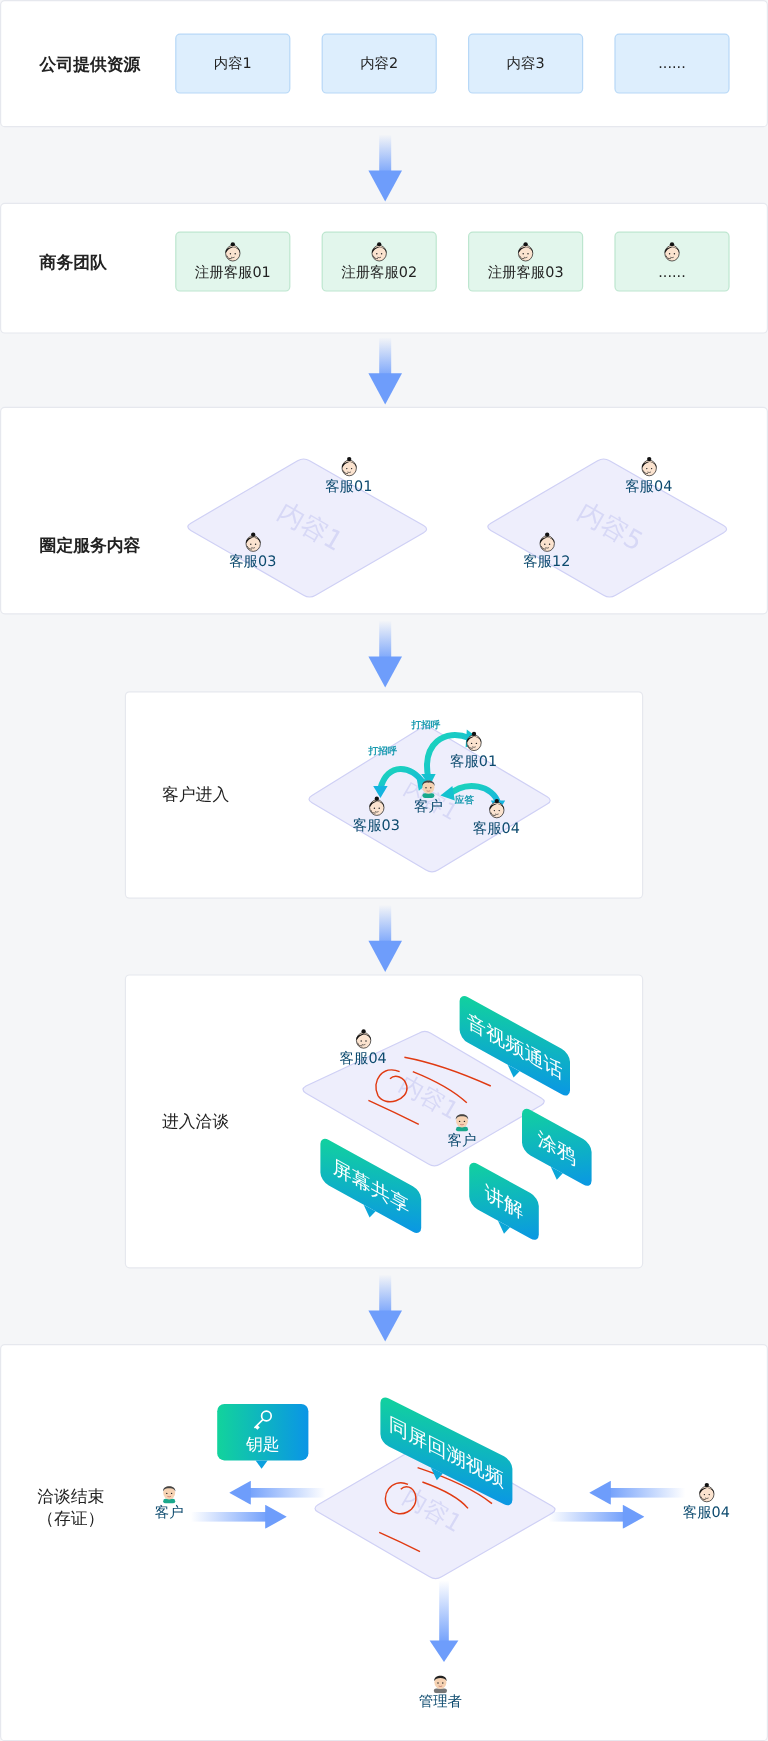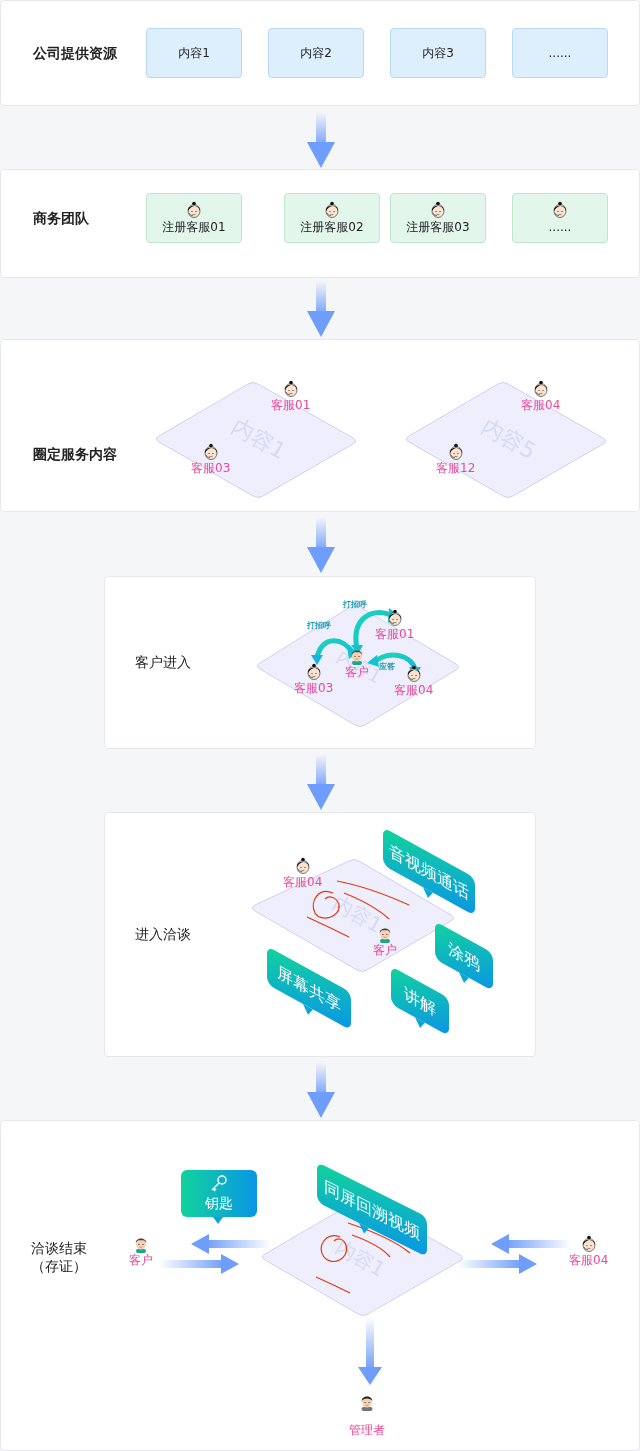--- a/index.html
+++ b/index.html
@@ -5,21 +5,21 @@
   * { box-sizing: border-box; margin: 0; padding: 0; }
   html, body { width: 640px; height: 1451px; background: #f5f6f8; overflow: hidden; }
   body { position: relative; font-family: "DejaVu Sans", "Liberation Sans", sans-serif; color: #1f1f1f; }
   .panel { position: absolute; background: #ffffff; border: 1px solid #e6e8ee; border-radius: 4px; }
   .row-label { position: absolute; font-size: 14px; font-weight: bold; color: #222; white-space: nowrap; }
   .box { position: absolute; width: 96px; height: 50px; border-radius: 4px; display: flex; align-items: center; justify-content: center; flex-direction: column; font-size: 12px; color: #222; }
   .box.blue { background: #ddeefd; border: 1px solid #b7d8f7; }
   .box.green { background: #e2f6ec; border: 1px solid #bde6cf; }
   .box .lbl { line-height: 16px; }
   .person { position: absolute; display: flex; flex-direction: column; align-items: center; }
-  .person .name { font-size: 12px; color: #ec4899; line-height: 14px; white-space: nowrap; }
+  .person .name { font-size: 12px; color: #0c4a6e; line-height: 14px; white-space: nowrap; }
   .avatar { width: 18px; height: 18px; display: block; }
   .abs { position: absolute; }
   .bubble-text { fill: #ffffff; font-size: 16px; font-family: "DejaVu Sans", sans-serif; }
   .tiny { font-size: 8px; fill: #1a9bb0; font-weight: bold; }
   svg text { font-family: "DejaVu Sans", sans-serif; }
 </style>
 </head>
 <body>
 
 <svg width="0" height="0" style="position:absolute">
@@ -98,21 +98,21 @@
 </svg>
 
 <div class="panel" style="left:0;top:169px;width:640px;height:109px;">
   <div class="row-label" style="left:32px;top:40px;">商务团队</div>
   <div class="box green" style="left:145px;top:23px;">
     <svg class="avatar">
         <use href="#agentFace"></use>
       </svg>
     <span class="lbl">注册客服01</span>
   </div>
-  <div class="box green" style="left:267px;top:23px;margin-left:16px;">
+  <div class="box green" style="left:267px;top:23px;">
     <svg class="avatar">
         <use href="#agentFace"></use>
       </svg>
     <span class="lbl">注册客服02</span>
   </div>
   <div class="box green" style="left:389px;top:23px;text-align:right;">
     <svg class="avatar">
         <use href="#agentFace"></use>
       </svg>
     <span class="lbl">注册客服03</span>
@@ -355,19 +355,19 @@
         <use href="#agentFace"></use>
       </svg>
     <span class="name">客服04</span>
   </div>
 
   <svg class="abs" style="left:356px;top:196px;" width="26" height="70" viewBox="0 0 26 70">
     <rect x="9" y="0" width="8" height="54" fill="url(#arrowGradV)"></rect>
     <polygon points="1,50 25,50 13,68" fill="#6e9dfb"></polygon>
   </svg>
 
-  <div class="person" style="left:348px;top:272px;gap:12px;">
+  <div class="person" style="left:348px;top:272px;">
     <svg class="avatar">
         <use href="#managerFace"></use>
       </svg>
     <span class="name">管理者</span>
   </div>
 </div>
 
 </body></html>

